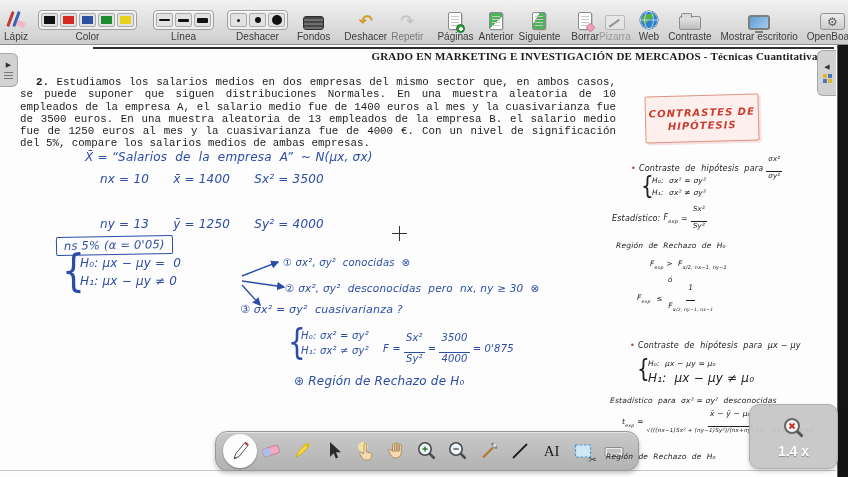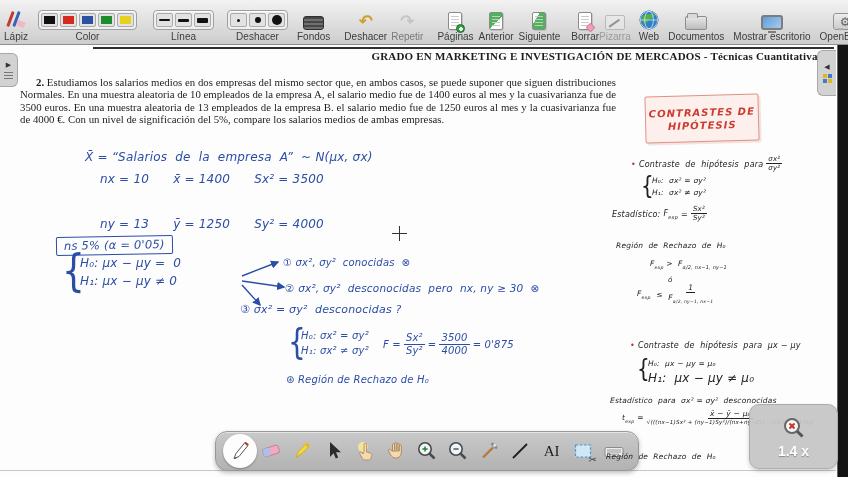--- a/index.html
+++ b/index.html
@@ -59,30 +59,30 @@
   .ico-ob::after{content:"";position:absolute;left:3px;bottom:-5px;border:3px solid transparent;
     border-top-color:#b5b5b5;}
   .gear{font-size:12px;line-height:12px;color:#5f5f5f;font-family:"DejaVu Sans",sans-serif;}
   .chev{font-size:9px;color:#666;align-self:flex-end;margin:0 2px 4px 4px;font-family:"DejaVu Sans",sans-serif;}
 
   
   .board{position:absolute;left:0;top:45px;width:848px;height:432px;background:#fdfdfd;}
   .rule-top{position:absolute;left:93px;top:2px;width:741px;height:2px;background:#2f2f2f;}
   .course-title{position:absolute;left:90px;top:5px;width:744px;text-align:right;
     font-family:"Liberation Serif",serif;font-weight:bold;font-size:11px;color:#1c1c1c;letter-spacing:.2px;}
-  .problem{position:absolute;left:20px;top:31px;width:596px;font-family:Liberation Serif, serif;
+  .problem{position:absolute;left:20px;top:31px;width:596px;font-family:Liberation Mono, monospace;
     font-size:10.8px;line-height:12.3px;color:#1d1d1d;text-align:justify;text-indent:16px;}
   .problem b{font-weight:bold;}
 
   .hw{position:absolute;font-family:"DejaVu Sans",sans-serif;font-style:italic;color:#2b4da6;
     white-space:pre;letter-spacing:.2px;}
   .ink{color:#222;}
   .hwrow{display:flex;align-items:center;gap:3px;}
   .frac{display:inline-flex;flex-direction:column;align-items:center;line-height:1.05;vertical-align:middle;}
-  .frac .num{border-bottom:1px solid currentColor;padding:0 2px 0px;}
+  .frac .num{border-bottom:1px solid currentColor;padding:0 2px 8px;}
   .frac .den{padding-top:1px;}
   sub{font-size:62%;}
   .alpha-box{border:1.6px solid #2b4da6;border-radius:2px;padding:1px 7px 2px;transform:rotate(-1deg);}
   .brace{font-style:normal;font-weight:400;transform:scaleY(1.25);}
   .redbox{position:absolute;left:645px;top:50px;width:114px;height:47px;background:#fdf0ec;
     border:1.6px solid #df9184;border-radius:2px;transform:rotate(-1.5deg);
     display:flex;flex-direction:column;align-items:center;justify-content:center;
     font-family:"DejaVu Sans",sans-serif;font-style:italic;color:#cc3b30;font-size:10px;
     font-weight:bold;letter-spacing:1px;line-height:13px;box-shadow:2px 2px 0 rgba(220,150,140,.25);}
   .bullet{color:#b33a2e;font-style:normal;}
@@ -231,21 +231,21 @@
         <circle cx="10" cy="10" r="9" fill="#2f7fc6" stroke="#1b4f7e"></circle>
         <path d="M3 7c3-3 8-4 13-2-1 4-6 3-7 6s-4 4-6-1z" fill="#55b04a"></path>
         <ellipse cx="10" cy="10" rx="8.7" ry="8.7" fill="none" stroke="#cfe6f5" stroke-width="0.8"></ellipse>
         <ellipse cx="10" cy="10" rx="4.4" ry="8.7" fill="none" stroke="#cfe6f5" stroke-width="0.8"></ellipse>
         <line x1="1.3" y1="10" x2="18.7" y2="10" stroke="#cfe6f5" stroke-width="0.8"></line>
       </svg>
       <span class="tb-lab">Web</span>
     </div>
     <div class="tb-sec" style="margin-left:9px">
       <span class="ico-folder"></span>
-      <span class="tb-lab">Documentos</span>
+      <span class="tb-lab">Contraste</span>
     </div>
     <div class="tb-sec" style="margin-left:9px">
       <span class="ico-desktop"></span>
       <span class="tb-lab">Mostrar escritorio</span>
     </div>
     <div class="tb-sec" style="margin-left:9px">
       <span class="ico-ob">
           <span class="gear">⚙</span>
         </span>
       <span class="tb-lab">OpenBoard</span>
@@ -276,35 +276,35 @@
             <path d="M0 0L6 3L0 6z" fill="#2b4da6"></path>
           </marker>
         </defs>
       <path d="M2 24 L38 10" stroke="#2b4da6" stroke-width="1.4" fill="none" marker-end="url(#ah)"></path>
       <path d="M2 29 L44 35" stroke="#2b4da6" stroke-width="1.4" fill="none" marker-end="url(#ah)"></path>
       <path d="M2 33 L20 53" stroke="#2b4da6" stroke-width="1.4" fill="none" marker-end="url(#ah)"></path>
     </svg>
 
     <div class="hw" style="left:283px;top:212px;font-size:10px">① σx², σy²  conocidas  ⊗</div>
     <div class="hw" style="left:285px;top:237px;font-size:10.5px">② σx², σy²  desconocidas  pero  nx, ny ≥ 30  ⊗</div>
-    <div class="hw" style="left:240px;top:258px;font-size:11px">③ σx² = σy²  desconocidas ?</div>
+    <div class="hw" style="left:240px;top:258px;font-size:11px">③ σx² = σy²  cuasivarianza ?</div>
 
     <div class="hw brace" style="left:288px;top:281px;font-size:28px">{</div>
     <div class="hw" style="left:301px;top:285px;font-size:10px">H₀: σx² = σy²</div>
     <div class="hw" style="left:301px;top:300px;font-size:10px">H₁: σx² ≠ σy²</div>
 
     <div class="hw hwrow" style="left:383px;top:288px;font-size:10px">
       <span>F =</span>
       <span class="frac"><span class="num">Sx²</span><span class="den">Sy²</span></span>
       <span>=</span>
       <span class="frac"><span class="num">3500</span><span class="den">4000</span></span>
       <span>= 0'875</span>
     </div>
 
-    <div class="hw" style="left:286px;top:329px;font-size:10px">⊛ Región de Rechazo de H₀</div>
+    <div class="hw" style="left:294px;top:329px;font-size:12px">⊛ Región de Rechazo de H₀</div>
 
     <div class="cross"></div>
 
     <div class="redbox">
       <span>CONTRASTES  DE</span>
       <span>HIPÓTESIS</span>
     </div>
 
     <div class="hw ink hwrow" style="left:631px;top:111px;font-size:8px">
       <span class="bullet">•</span>

